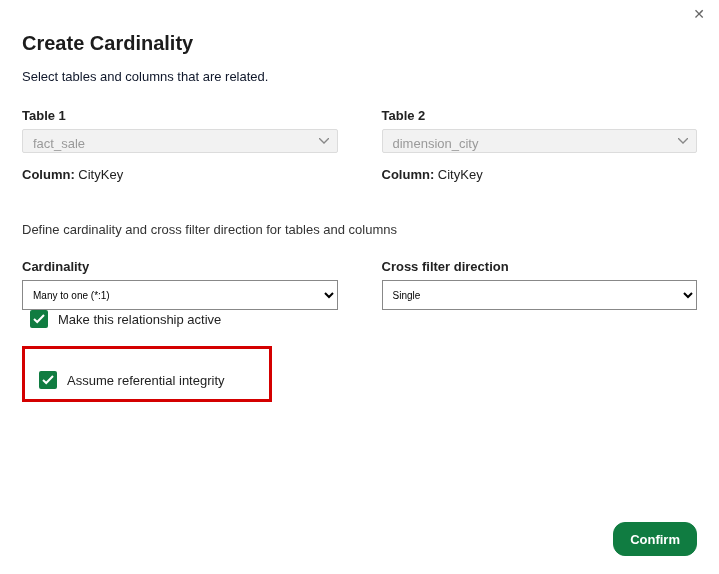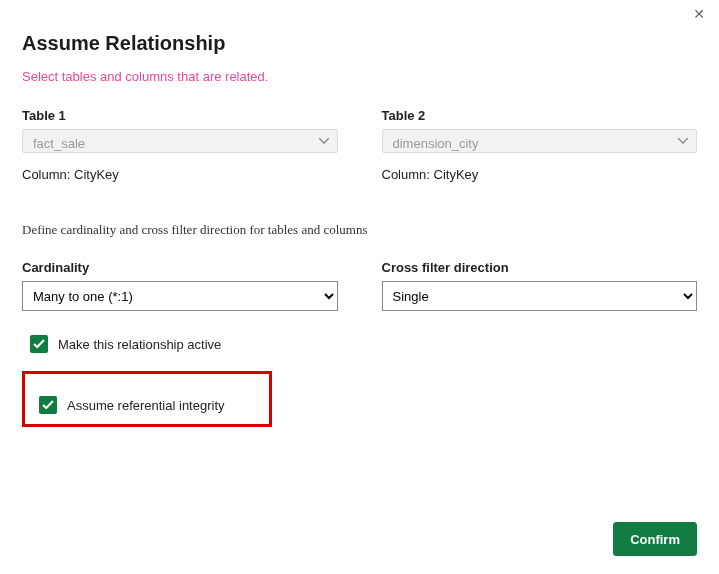--- a/index.html
+++ b/index.html
@@ -28,21 +28,21 @@
     font-family: Arial, sans-serif;
   }
   h1.title {
     font-size: 20px;
     font-weight: 600;
     margin: 22px 0 14px 0;
     color: #1c1c1c;
   }
   .helper {
     font-size: 13px;
-    color: #ec4899;
+    color: #0f172a;
     margin-bottom: 24px;
   }
   .two-col {
     display: flex;
     gap: 44px;
   }
   .col {
     flex: 1;
   }
   .label-strong {
@@ -68,41 +68,39 @@
     right: 8px;
     top: 50%;
     transform: translateY(-50%);
     pointer-events: none;
   }
   .chev svg { display: block; }
   .col-meta {
     margin-top: 14px;
     font-size: 13px;
   }
-  .col-meta .lbl { font-weight: 400; }
+  .col-meta .lbl { font-weight: 700; }
   .section-helper {
     margin-top: 40px;
     font-size: 13px;
     color: #333;
-    font-family: Liberation Serif, serif;
   }
   select.native {
     width: 100%;
     height: 30px;
-    font-size: 13px;
+    font-size: 10px;
     padding: 0 6px;
     border: 1px solid #888;
     background: #fff;
     font-family: inherit;
   }
   .check-row {
     display: flex;
     align-items: center;
     gap: 10px;
-    margin-top: 24px;
   }
   .check-row.highlighted {
     border: 3px solid #d40000;
     padding: 22px 8px 10px 6px;
     width: 250px;
     margin-top: 18px;
   }
   .checkbox {
     width: 18px;
     height: 18px;
@@ -124,21 +122,21 @@
     bottom: 18px;
     right: 22px;
     display: flex;
     gap: 10px;
   }
   .btn {
     min-width: 80px;
     height: 34px;
     font-size: 13px;
     padding: 0 16px;
-    border-radius: 3px;
+    border-radius: 12px;
     cursor: pointer;
     font-family: inherit;
   }
   .btn-primary {
     background: #107c41;
     color: #fff;
     border: 1px solid #107c41;
     font-weight: 600;
   }
   .btn-secondary {
@@ -147,21 +145,21 @@
     border: 1px solid #999;
   }
 </style>
 </head>
 <body>
 
 <div class="dialog">
 
   <div class="close-x">✕</div>
 
-  <h1 class="title">Assume Relationship</h1>
+  <h1 class="title">Create Cardinality</h1>
   <div class="helper">Select tables and columns that are related.</div>
 
   <div class="two-col">
     <div class="col">
       <span class="label-strong">Table 1</span>
       <div class="select-disabled">
         <span>fact_sale</span>
         <span class="chev">
           <svg width="10" height="6" viewBox="0 0 10 6">
               <path d="M0 0 L5 5 L10 0" fill="none" stroke="#888" stroke-width="1.3"></path>

